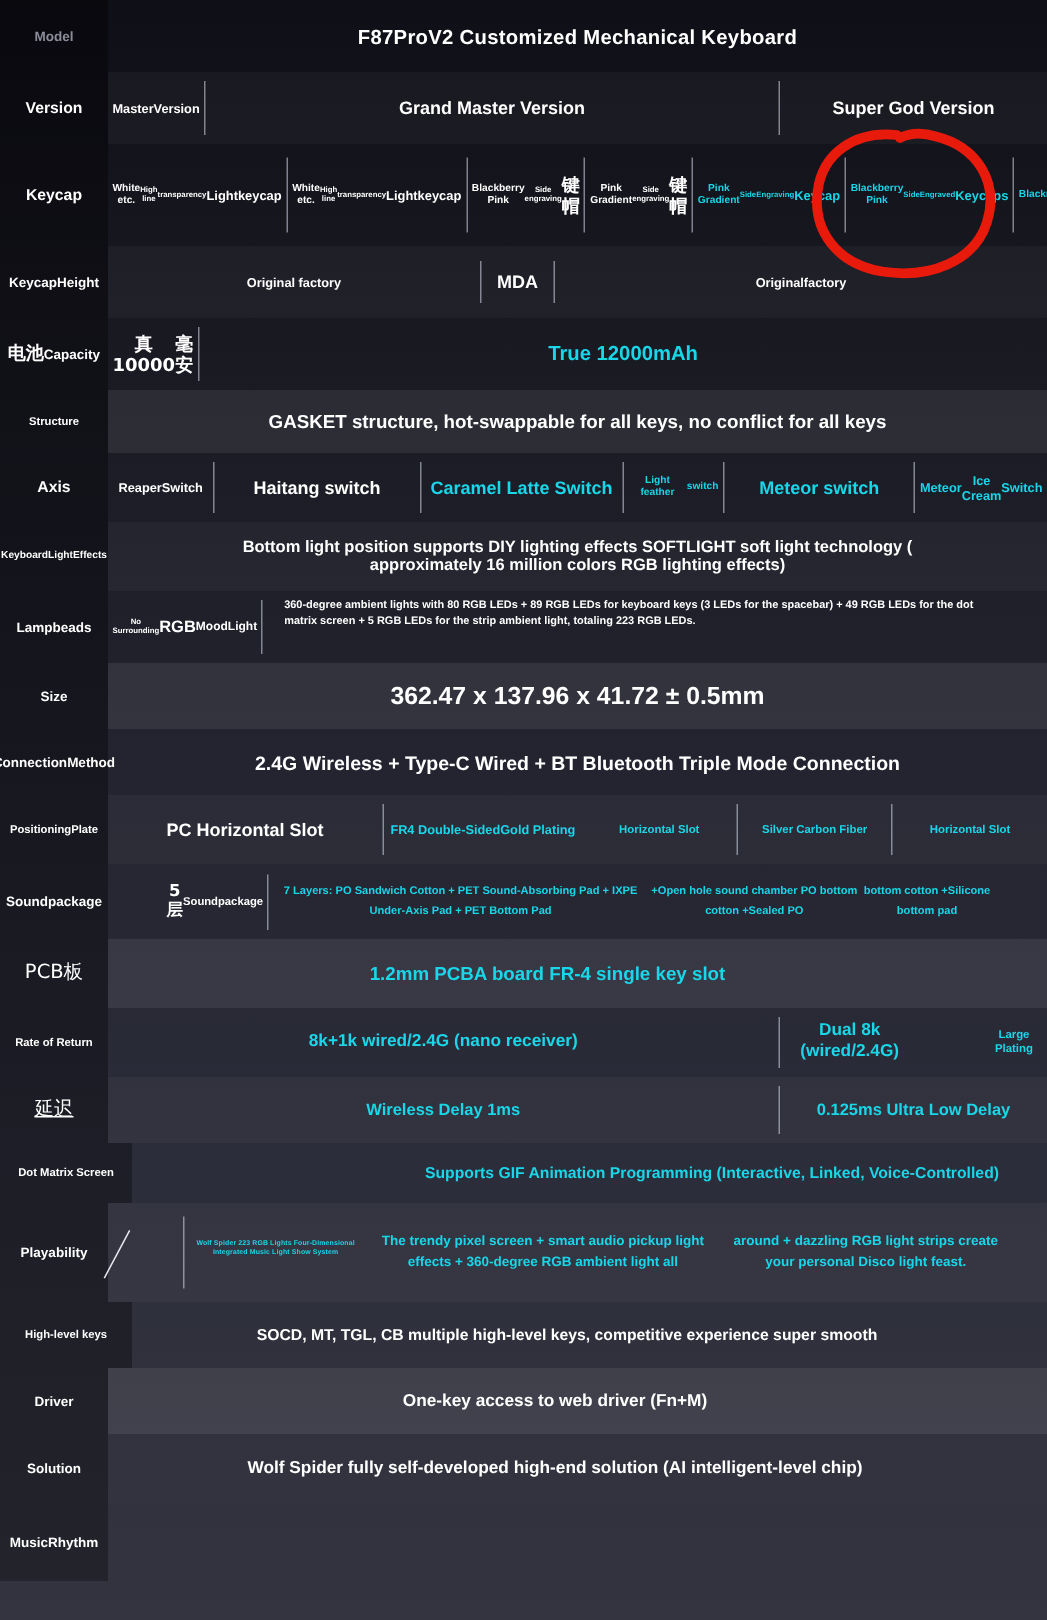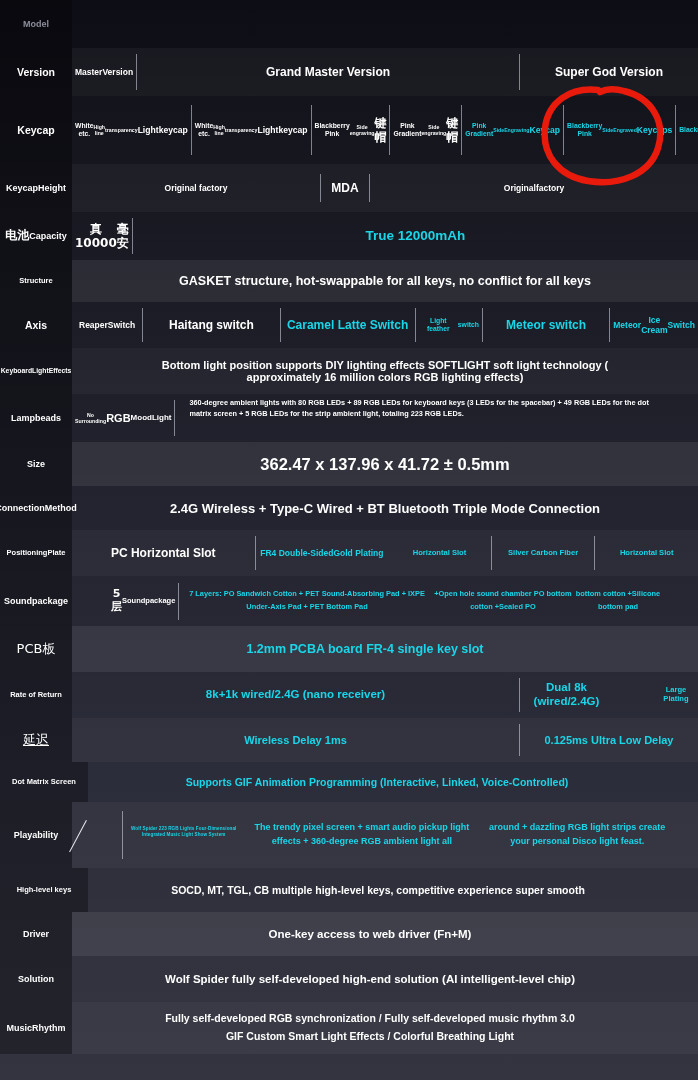--- a/index.html
+++ b/index.html
@@ -72,20 +72,23 @@
     background:#e8eaf2;transform:rotate(28deg);transform-origin:top left;
   }
 </style>
 </head>
 <body>
 
 <div id="spec-sheet">
 
   <div class="row band-b" style="height:48px;">
     <div class="rowlabel lbl-md" style="color:#8b8d9a;">Model</div>
+    <div class="rowbody" style="justify-content:center;align-items:center;">
+      <div class="ttl t-white">F87ProV2 Customized Mechanical Keyboard</div>
+    </div>
   </div>
 
   <div class="row band-a" style="height:48px;">
     <div class="rowlabel lbl-lg">Version</div>
     <div class="rowbody">
       <div class="cell stack sml t-white" style="flex:0 0 56px;">
         <span>Master</span>
         <span>Version</span>
       </div>
       <div class="divider tall"></div>
@@ -369,21 +372,21 @@
     <div class="rowlabel cn" style="font-size:13px;font-weight:normal;text-decoration:underline;">延迟</div>
     <div class="rowbody">
       <div class="cell t-cyan" style="flex:1 1 auto;font-size:11px;font-weight:bold;">Wireless Delay 1ms</div>
       <div class="divider tall"></div>
       <div class="cell t-cyan" style="flex:0 0 178px;font-size:11px;font-weight:bold;">0.125ms Ultra Low Delay</div>
     </div>
   </div>
 
   <div class="row band-b" style="height:40px;">
     <div class="rowlabel lbl-sm" style="flex:0 0 88px;width:88px;">Dot Matrix Screen</div>
-    <div class="rowbody" style="justify-content:center;align-items:center;padding-right:32px;">
+    <div class="rowbody" style="justify-content:flex-end;align-items:center;padding-right:32px;">
       <div class="t-cyan" style="font-size:10.5px;font-weight:bold;">Supports GIF Animation Programming (Interactive, Linked, Voice-Controlled)</div>
     </div>
   </div>
 
   <div class="row band-a" style="height:66px;">
     <div class="rowlabel lbl-md">Playability</div>
     <div class="rowbody">
       <div class="cell" style="flex:0 0 50px;">
         <span class="slash"></span>
       </div>
@@ -415,24 +418,20 @@
     <div class="rowbody" style="justify-content:center;align-items:center;padding-right:30px;">
       <div class="t-white" style="font-size:11.5px;font-weight:bold;">Wolf Spider fully self-developed high-end solution (AI intelligent-level chip)</div>
     </div>
   </div>
 
   <div class="row band-a" style="height:52px;">
     <div class="rowlabel lbl-md stack">
       <span>Music</span>
       <span>Rhythm</span>
     </div>
-    <div class="rowbody" style="flex-direction:column;justify-content:center;align-items:center;padding-right:30px;">
-      <div class="t-white" style="font-size:10.5px;font-weight:bold;line-height:1.7;">Fully self-developed RGB synchronization / Fully self-developed music rhythm 3.0</div>
-      <div class="t-white" style="font-size:10.5px;font-weight:bold;line-height:1.7;">GIF Custom Smart Light Effects / Colorful Breathing Light</div>
-    </div>
   </div>
 
   <svg id="annotation" viewBox="0 0 132 104">
     <path d="M58 6 C30 3, 8 18, 5 44 C2 70, 18 92, 48 97 C80 102, 110 90, 118 64 C126 38, 112 14, 84 7 C74 4, 66 5, 60 8" fill="none" stroke="#e81a0c" stroke-width="6.5" stroke-linecap="round"></path>
     <path d="M60 8 C70 14, 82 22, 96 28" fill="none" stroke="#e81a0c" stroke-width="5" stroke-linecap="round" opacity="0.0"></path>
   </svg>
 
 </div>
 
 </body></html>

